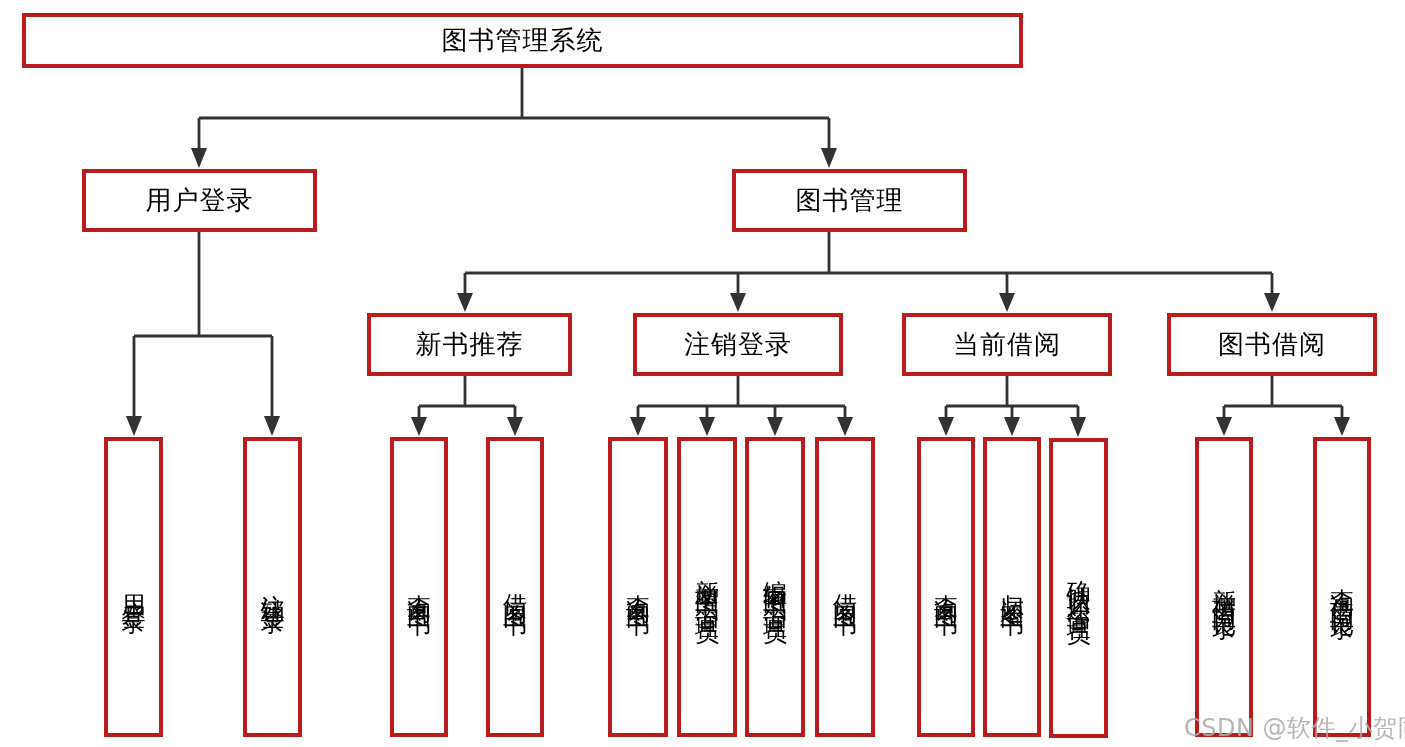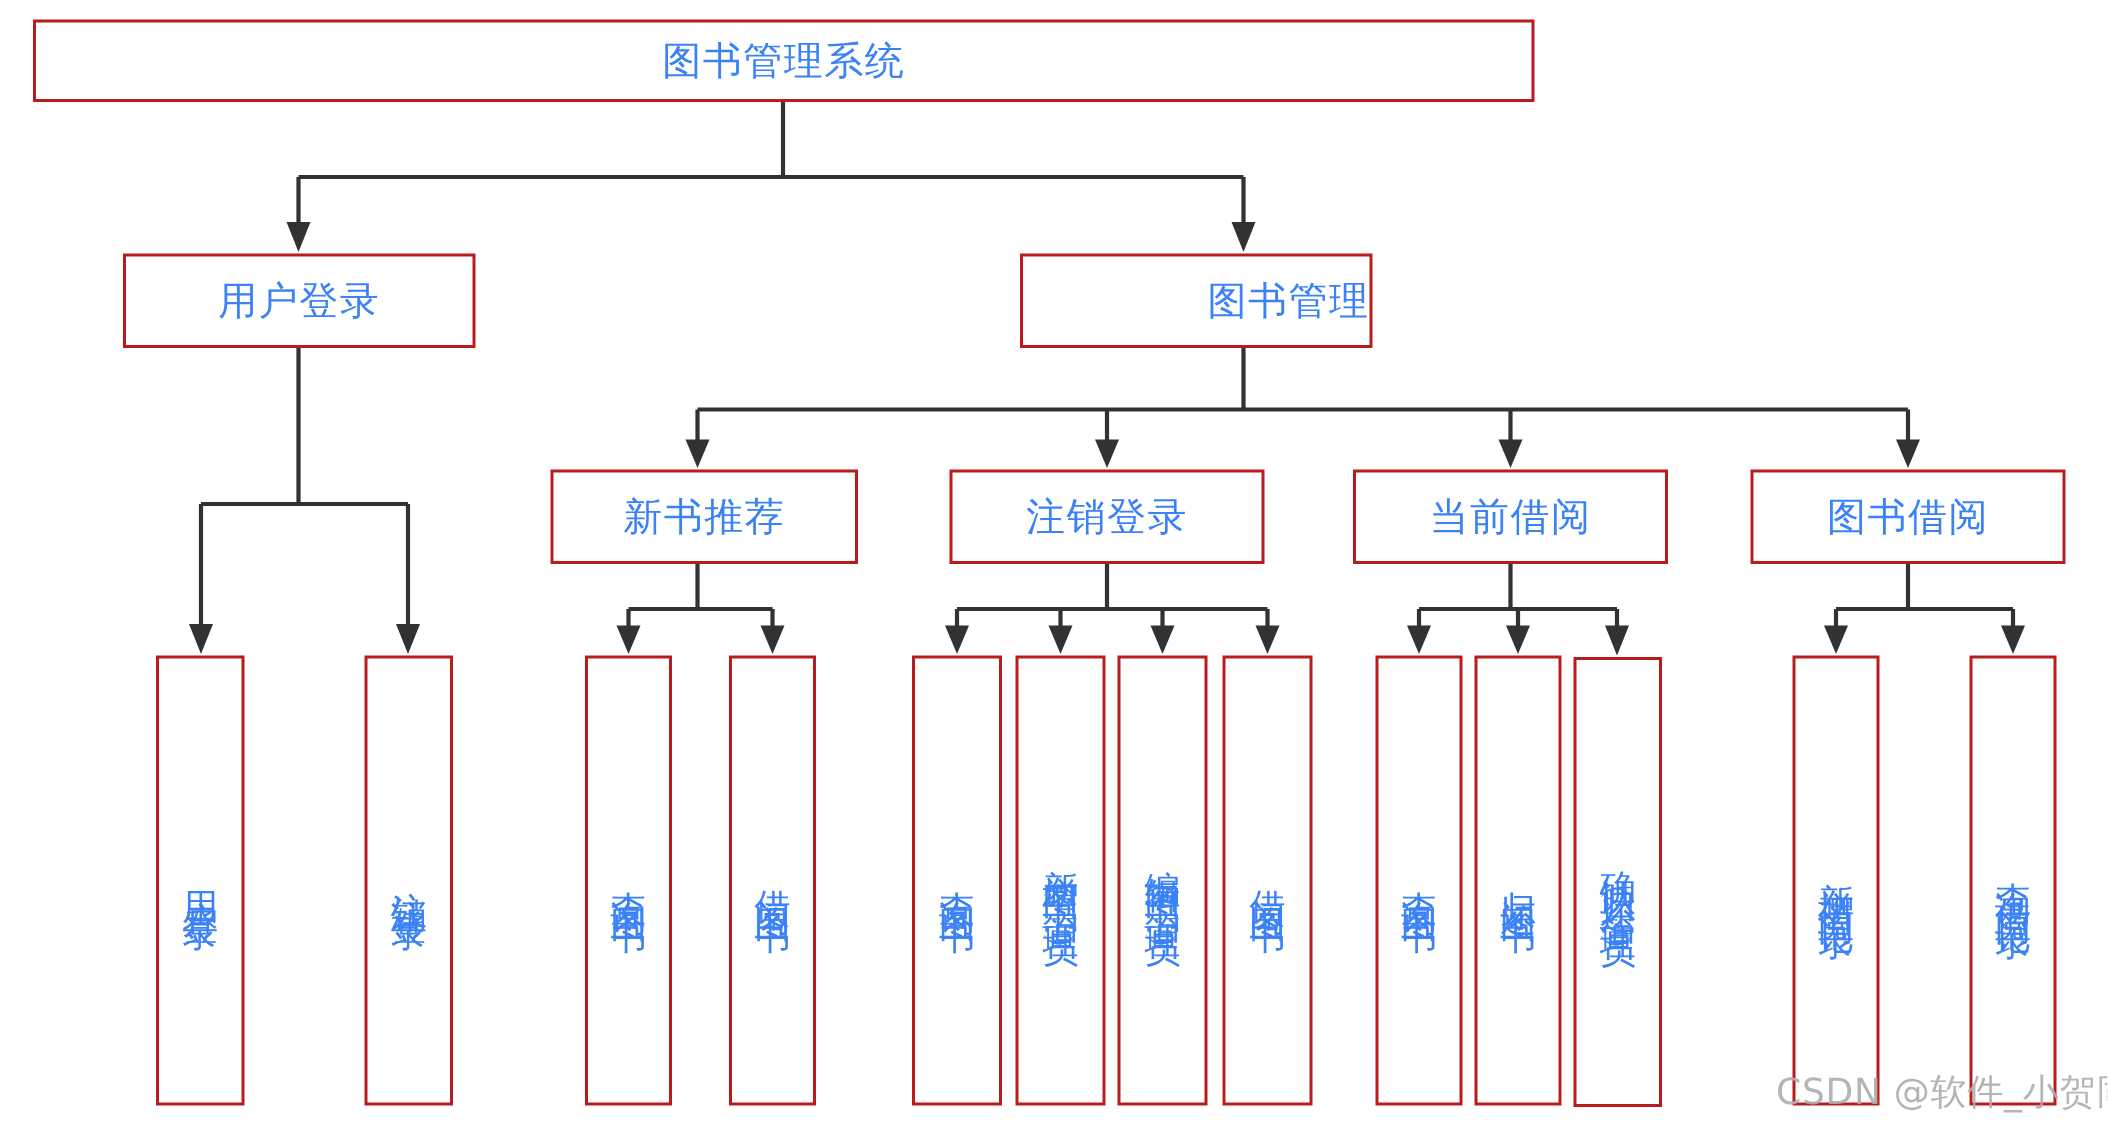--- a/index.html
+++ b/index.html
@@ -18,44 +18,44 @@
   #wires {
     position: absolute;
     left: 0; top: 0;
     width: 1405px;
     height: 747px;
     z-index: 1;
   }
   .node {
     position: absolute;
     box-sizing: border-box;
-    border: 2px solid #b91c1c;
+    border: 4px solid #b91c1c;
     background: #ffffff;
     display: flex;
     align-items: center;
     justify-content: center;
-    color: #3b82f6;
+    color: #000000;
     z-index: 2;
   }
   .node.h {
     font-size: 26px;
     letter-spacing: 1px;
     white-space: nowrap;
   }
   .node.v {
     font-size: 24px;
     writing-mode: vertical-rl;
     text-orientation: mixed;
     letter-spacing: 6px;
     line-height: 1;
   }
   
   #n-root            { left: 22px;   top: 13px;  width: 1001px; height: 55px; }
   #n-user-login      { left: 82px;   top: 169px; width: 235px;  height: 63px; }
-  #n-book-mgmt       { left: 680px;  top: 169px; width: 235px;  height: 63px; justify-content: flex-end; }
+  #n-book-mgmt       { left: 732px;  top: 169px; width: 235px;  height: 63px; }
   #n-new-book        { left: 367px;  top: 313px; width: 205px;  height: 63px; }
   #n-book-borrow     { left: 633px;  top: 313px; width: 210px;  height: 63px; }
   #n-current-borrow  { left: 902px;  top: 313px; width: 210px;  height: 63px; }
   #n-borrow-record   { left: 1167px; top: 313px; width: 210px;  height: 63px; }
 
   #l-a1 { left: 104px;  top: 437px; width: 59px; height: 300px; }
   #l-a2 { left: 243px;  top: 437px; width: 59px; height: 300px; }
   #l-b1 { left: 390px;  top: 437px; width: 58px; height: 300px; }
   #l-b2 { left: 486px;  top: 437px; width: 58px; height: 300px; }
   #l-c1 { left: 608px;  top: 437px; width: 60px; height: 300px; }

